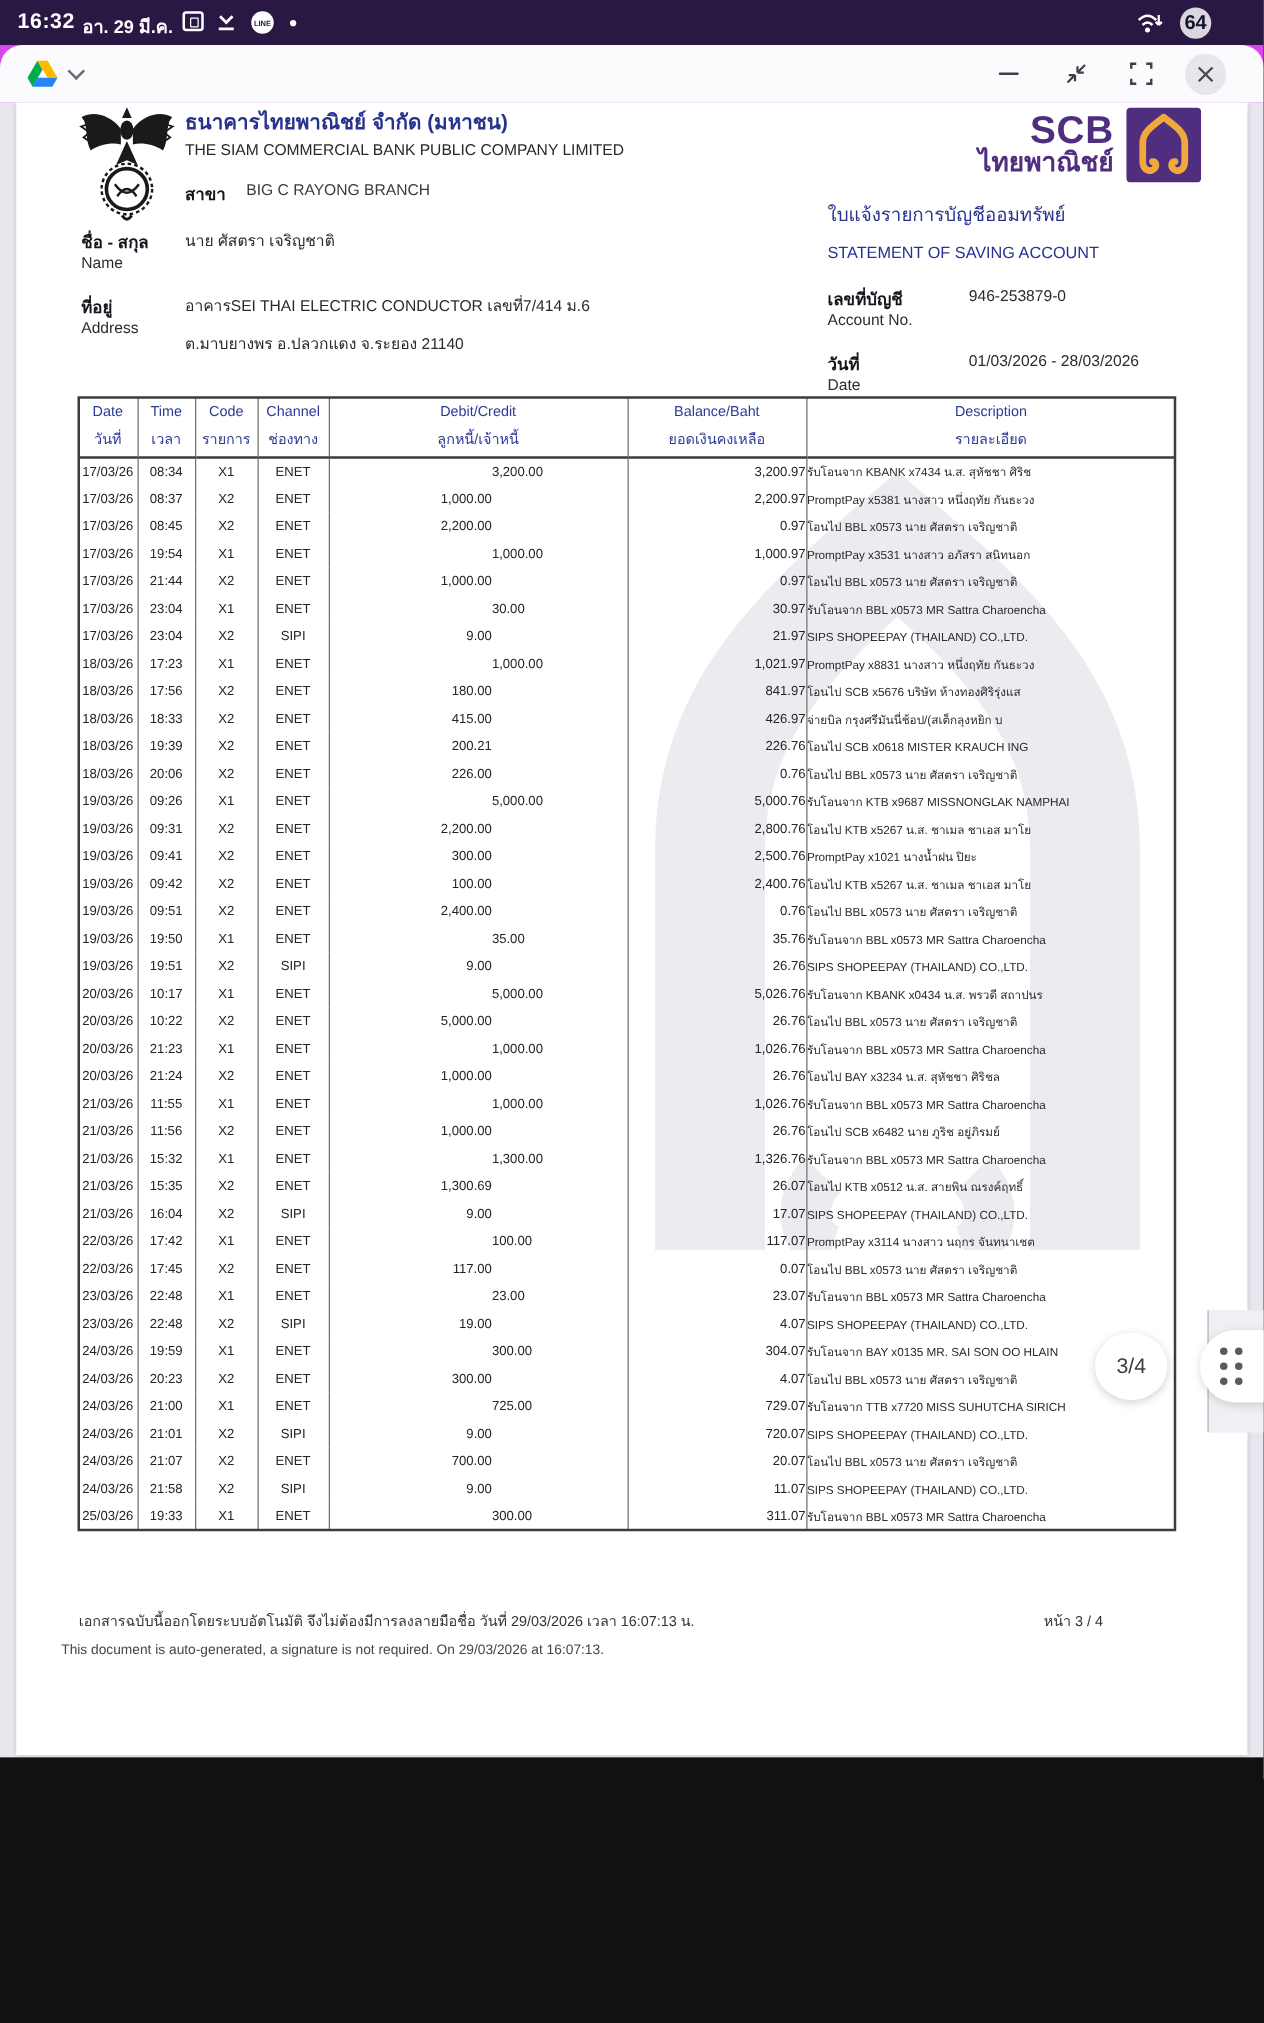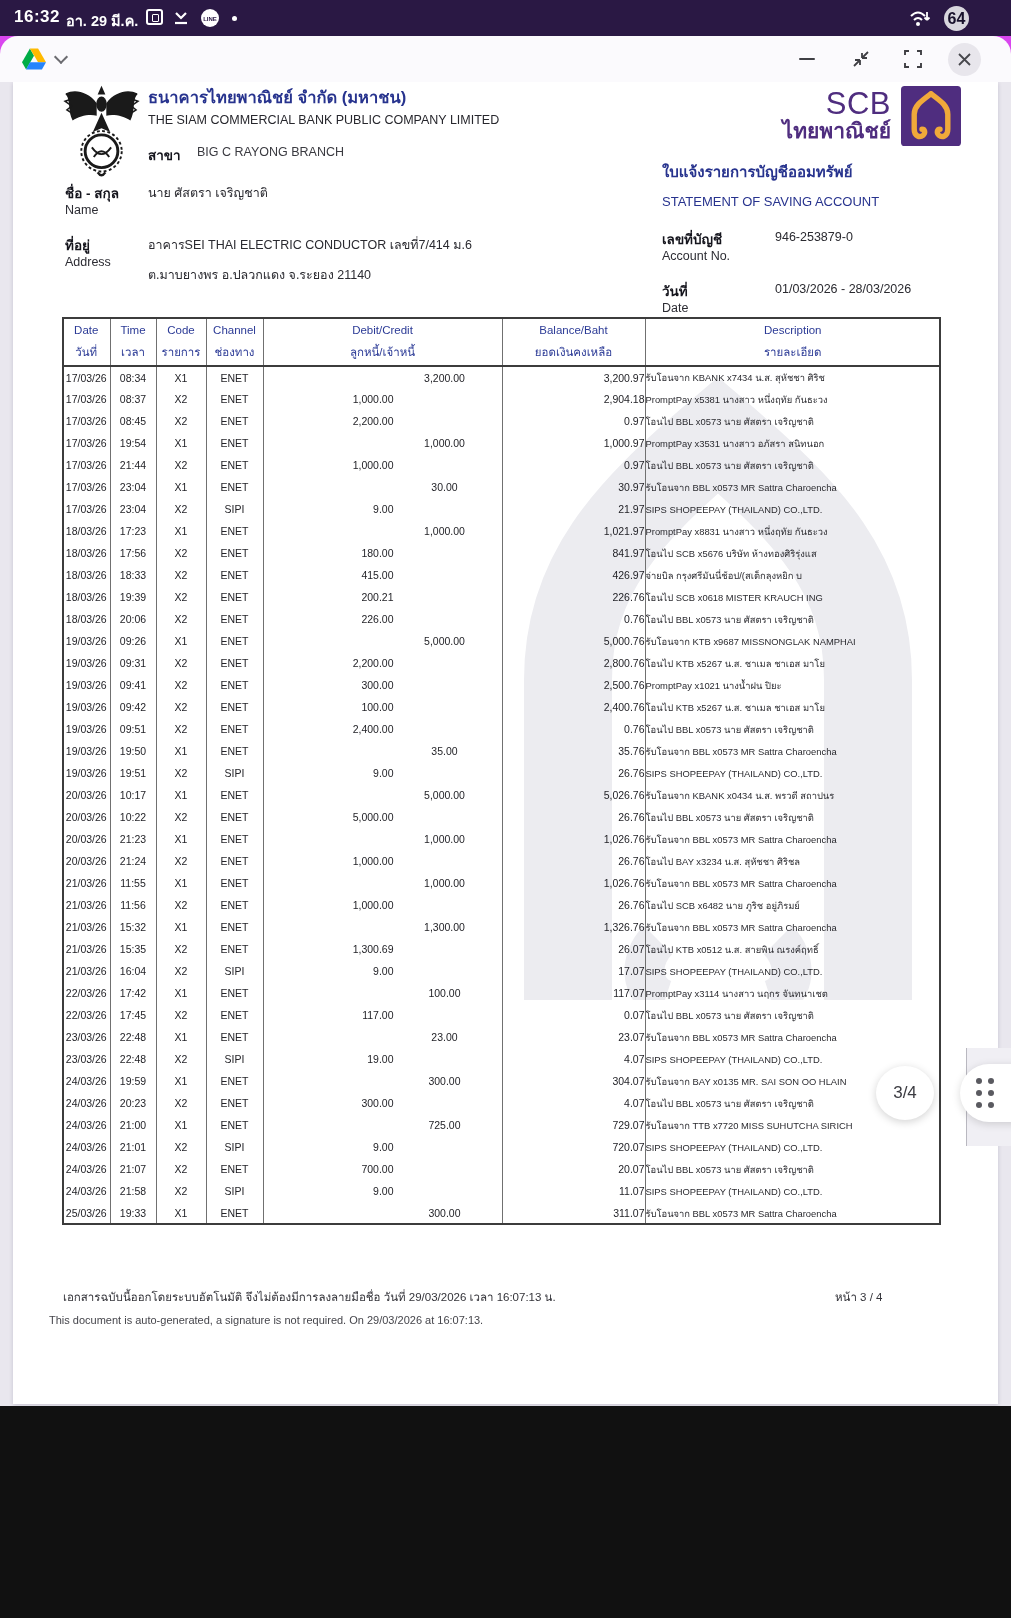--- a/index.html
+++ b/index.html
@@ -30,40 +30,40 @@
   
   .viewport{left:0;top:82px;width:1011px;height:1476px;background:#e9e7ee;z-index:1;}
   .page{position:absolute;left:13px;width:985px;background:#fff;box-shadow:0 1px 4px rgba(40,30,70,.18);}
   .page1{top:0;height:1322px;}
   .page2{top:1344px;height:132px;overflow:hidden;}
   .lbl-th{font-size:13.5px;font-weight:bold;color:#15151d;}
   .lbl-en{font-size:12.5px;color:#2c2c33;}
   .val{font-size:12.5px;color:#2a2a30;}
   .bank-th{font-size:16.5px;font-weight:bold;color:#27338e;}
   .bank-en{font-size:12.5px;color:#27272d;}
-  .doc-title-th{font-size:15px;font-weight:bold;color:#27338e;}
+  .doc-title-th{font-size:15px;font-weight:normal;color:#27338e;}
   .doc-title-en{font-size:13px;color:#27338e;}
   .scb-word{text-align:right;color:#4f2d7f;line-height:1;}
-  .scb-word .w1{font-size:31px;font-weight:400;letter-spacing:.5px;}
+  .scb-word .w1{font-size:31px;font-weight:700;letter-spacing:.5px;}
   .scb-word .w2{font-size:21px;font-weight:bold;margin-top:1px;}
 
   
   .stmt-table{position:absolute;left:50px;top:236px;width:877px;border-collapse:collapse;table-layout:fixed;z-index:2;}
   .stmt-table,.stmt-table th,.stmt-table td{border:0;}
   .stmt-table{outline:2px solid #3c3c3c;outline-offset:-1px;}
   .stmt-table th,.stmt-table td{border-left:1px solid #707070;padding:0;overflow:hidden;white-space:nowrap;}
   .stmt-table th:first-child,.stmt-table td:first-child{border-left:0;}
   .stmt-table thead th{height:48px;border-bottom:2px solid #3c3c3c;vertical-align:middle;background:transparent;}
   .h-en,.h-th{font-size:11.5px;color:#2b3a96;text-align:center;line-height:1.9;font-weight:normal;}
   .bf-row td{height:24px;}
   .bf-label{text-align:center;font-size:11.5px;font-weight:bold;color:#1d1d22;}
   tbody td{height:22px;font-size:10.5px;color:#232328;}
   .c-date,.c-time,.c-code,.c-chan{text-align:center;}
   .c-dc .dc-debit{display:inline-block;width:130px;text-align:right;}
-  .c-dc .dc-credit{display:inline-block;width:104px;text-align:center;padding-right:2px;}
+  .c-dc .dc-credit{display:inline-block;width:104px;text-align:left;padding-right:2px;}
   .c-bal{text-align:right;padding-right:3px;}
   .c-desc{text-align:left;padding-left:3px;font-size:9.4px;color:#2a2a2f;}
 
   .footer-th{font-size:11.5px;color:#333339;}
   .footer-en{font-size:11px;color:#45454b;}
   .page-label{font-size:11.5px;color:#333339;}
 
   
   .watermark{left:440px;top:298px;z-index:0;}
 
@@ -258,21 +258,21 @@
               <td class="c-dc"><span class="dc-debit"></span><span class="dc-credit">3,200.00</span></td>
               <td class="c-bal">3,200.97</td>
               <td class="c-desc">รับโอนจาก KBANK x7434 น.ส. สุหัชชา ศิริช</td>
             </tr>
             <tr>
               <td class="c-date">17/03/26</td>
               <td class="c-time">08:37</td>
               <td class="c-code">X2</td>
               <td class="c-chan">ENET</td>
               <td class="c-dc"><span class="dc-debit">1,000.00</span><span class="dc-credit"></span></td>
-              <td class="c-bal">2,904.18</td>
+              <td class="c-bal">2,200.97</td>
               <td class="c-desc">PromptPay x5381 นางสาว หนึ่งฤทัย กันธะวง</td>
             </tr>
             <tr>
               <td class="c-date">17/03/26</td>
               <td class="c-time">08:45</td>
               <td class="c-code">X2</td>
               <td class="c-chan">ENET</td>
               <td class="c-dc"><span class="dc-debit">2,200.00</span><span class="dc-credit"></span></td>
               <td class="c-bal">0.97</td>
               <td class="c-desc">โอนไป BBL x0573 นาย ศัสตรา เจริญชาติ</td>

